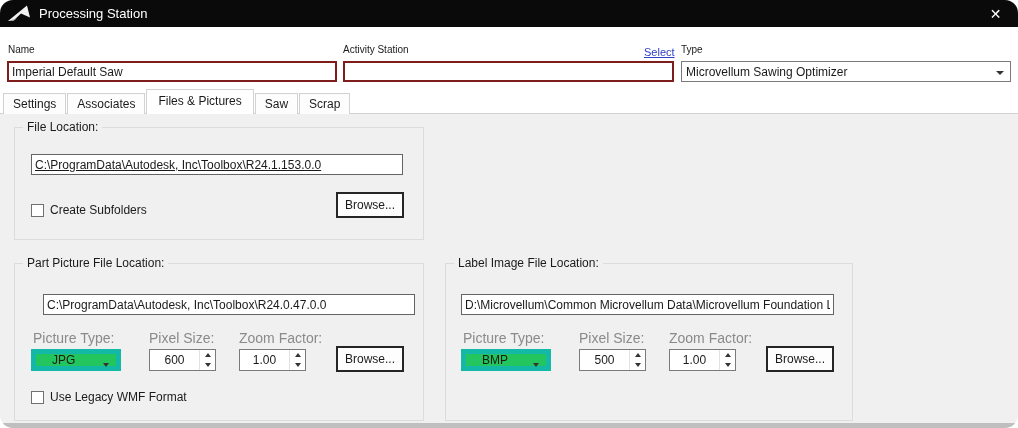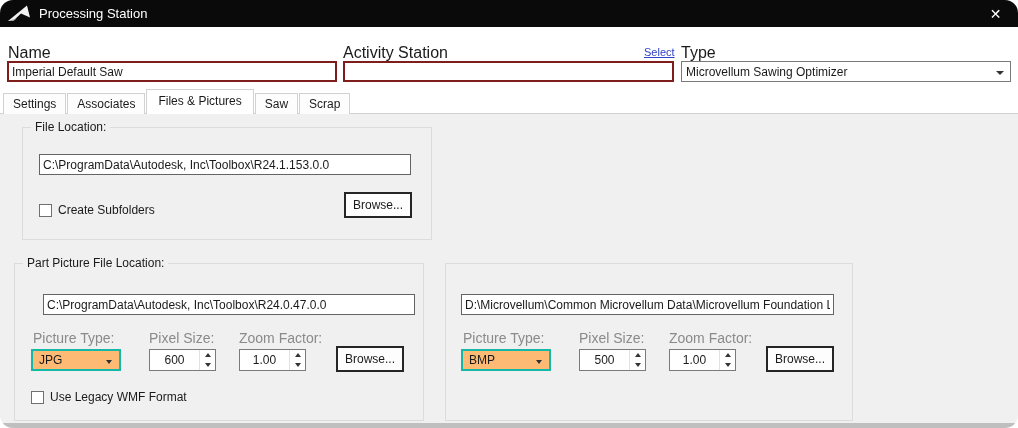--- a/index.html
+++ b/index.html
@@ -9,21 +9,21 @@
   .window { position:relative; width:1018px; height:428px; overflow:hidden; background:#ffffff;border-radius:13px; }
 
   
   .titlebar { position:absolute; left:0; top:0; width:1018px; height:27px; background:#0a0a0a; display:flex; align-items:center; }
   .titlebar .logo { width:24px; height:18px; margin-left:7px; display:block; }
   .titlebar .title { color:#ffffff; font-size:13px; margin-left:8px; }
   .titlebar .close { position:absolute; right:0; top:0; width:45px; height:27px; color:#ffffff; font-size:14px; display:flex; align-items:center; justify-content:center; cursor:pointer; }
 
   
   .header { position:absolute; left:0; top:27px; width:1018px; height:66px; background:#ffffff; }
-  .flabel { position:absolute; font-size:16px; color:#1a1a1a; }
+  .flabel { position:absolute; font-size:10px; color:#1a1a1a; }
   .tbox { position:absolute; height:21px; background:#ffffff; border:2px solid #7f1d1d; font-family:"Liberation Sans", sans-serif; font-size:12px; color:#1a1a1a; padding:0 3px; outline:none; }
   .link { position:absolute; font-size:11px; text-decoration:underline; cursor:pointer; }
 
   .combo { position:absolute; height:21px; background:#ffffff; border:1px solid #7a7a7a; display:flex; align-items:center; padding-left:4px; cursor:default; }
   .combo .arrow { position:absolute; right:6px; top:9px; width:0; height:0; border-left:4px solid transparent; border-right:4px solid transparent; border-top:4px solid #333333; }
 
   
   .tabstrip { position:absolute; left:3px; top:92px; height:22px; display:flex; align-items:flex-end; z-index:3; }
   .tab { height:21px; line-height:20px; padding:0 9px; background:#fdfdfd; border:1px solid #d2d2d2; border-bottom:none; margin-right:1px; font-size:12px; cursor:pointer; }
   .tab.active { height:25px; line-height:23px; margin-top:-4px; background:#ffffff; position:relative; z-index:4; padding:0 11px; }
@@ -37,21 +37,21 @@
   .pathbox { position:absolute; height:21px; background:#ffffff; border:1px solid #646464; font-family:"Liberation Sans", sans-serif; font-size:12px; color:#1a1a1a; padding:0 3px; outline:none; white-space:nowrap; overflow:hidden; }
 
   .btn { position:absolute; width:68px; height:26px; background:#fdfdfd; border:2px solid #252525; font-family:"Liberation Sans", sans-serif; font-size:12px; color:#1a1a1a; display:flex; align-items:center; justify-content:center; cursor:pointer; }
 
   .checkrow { position:absolute; display:flex; align-items:center; cursor:pointer; }
   .checkrow .box { width:13px; height:13px; background:#ffffff; border:1px solid #707070; margin-right:6px; }
   .checkrow .clabel { font-size:12px; color:#1a1a1a; }
 
   .glabel { position:absolute; font-size:14px; color:#8a8a8a; }
 
-  .flatcombo { position:absolute; width:90px; height:22px; background:#fdba74; border:2px solid #14b8a6; display:flex; align-items:center; padding-left:6px; font-size:12px; cursor:default; }
+  .flatcombo { position:absolute; width:90px; height:22px; background:#22c55e; border:5px solid #14b8a6; display:flex; align-items:center; padding-left:16px; font-size:12px; cursor:default; }
   .flatcombo .arrow { position:absolute; right:7px; top:9px; width:0; height:0; border-left:3px solid transparent; border-right:3px solid transparent; border-top:4px solid #333333; }
 
   .spinner { position:absolute; width:67px; height:22px; background:#ffffff; border:1px solid #7a7a7a; display:flex; }
   .spinner .val { flex:1; display:flex; align-items:center; justify-content:center; font-size:12px; color:#1a1a1a; }
   .spinner .arrows { width:16px; border-left:1px solid #e2e2e2; display:flex; flex-direction:column; }
   .spinner .arrows div { flex:1; display:flex; align-items:center; justify-content:center; cursor:pointer; }
   .tri-up { width:0; height:0; border-left:3px solid transparent; border-right:3px solid transparent; border-bottom:4px solid #333333; }
   .tri-down { width:0; height:0; border-left:3px solid transparent; border-right:3px solid transparent; border-top:4px solid #333333; }
 
   .bottomedge { position:absolute; left:0; top:423px; width:1018px; height:5px; background:#bfbfbf; }
@@ -88,23 +88,23 @@
   <div class="tabstrip">
     <div class="tab">Settings</div>
     <div class="tab">Associates</div>
     <div class="tab active">Files &amp; Pictures</div>
     <div class="tab">Saw</div>
     <div class="tab">Scrap</div>
   </div>
 
   <div class="panel">
 
-    <div class="groupbox" style="left:22px; top:13px; width:410px; height:113px;">
+    <div class="groupbox" style="left:14px; top:13px; width:410px; height:113px;">
       <span class="gtitle">File Location:</span>
-      <input class="pathbox" style="left: 16px; top: 26px; width: 372px;" value="C:\ProgramData\Autodesk, Inc\Toolbox\R24.1.153.0.0">
+      <input class="pathbox" style="left: 16px; top: 26px; width: 372px; text-decoration: underline;" value="C:\ProgramData\Autodesk, Inc\Toolbox\R24.1.153.0.0">
       <div class="checkrow" style="left:16px; top:75px;">
         <span class="box"></span>
         <span class="clabel">Create Subfolders</span>
       </div>
       <div class="btn" style="left:321px; top:64px;">Browse...</div>
     </div>
 
     <div class="groupbox" style="left:14px; top:149px; width:410px; height:158px;">
       <span class="gtitle">Part Picture File Location:</span>
       <input class="pathbox" style="left: 28px; top: 30px; width: 372px;" value="C:\ProgramData\Autodesk, Inc\Toolbox\R24.0.47.0.0">
@@ -144,20 +144,21 @@
 
       <div class="btn" style="left:321px; top:82px;">Browse...</div>
 
       <div class="checkrow" style="left:16px; top:126px;">
         <span class="box"></span>
         <span class="clabel">Use Legacy WMF Format</span>
       </div>
     </div>
 
     <div class="groupbox" style="left:445px; top:149px; width:408px; height:158px;">
+      <span class="gtitle">Label Image File Location:</span>
       <input class="pathbox" style="left: 15px; top: 30px; width: 373px;" value="D:\Microvellum\Common Microvellum Data\Microvellum Foundation Library M">
 
       <span class="glabel" style="left:17px; top:66px;">Picture Type:</span>
       <span class="glabel" style="left:133px; top:66px;">Pixel Size:</span>
       <span class="glabel" style="left:223px; top:66px;">Zoom Factor:</span>
 
       <div class="flatcombo" style="left:15px; top:85px;text-align:center;">
         <span>BMP</span>
         <span class="arrow"></span>
       </div>

